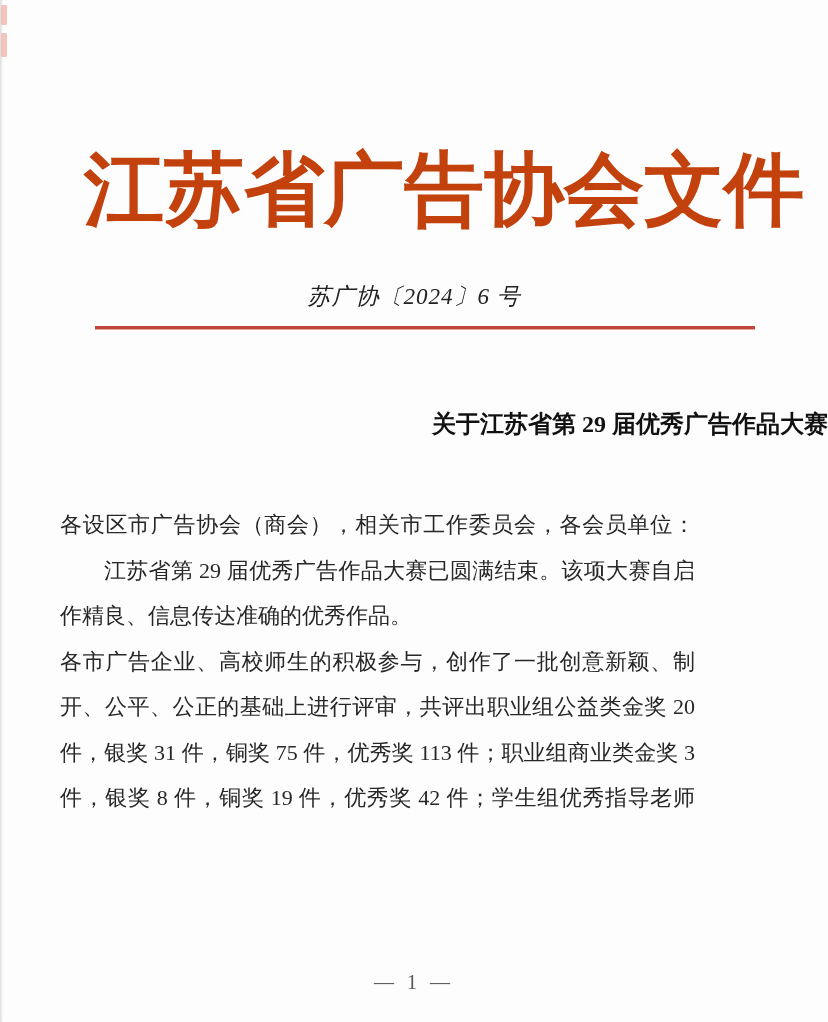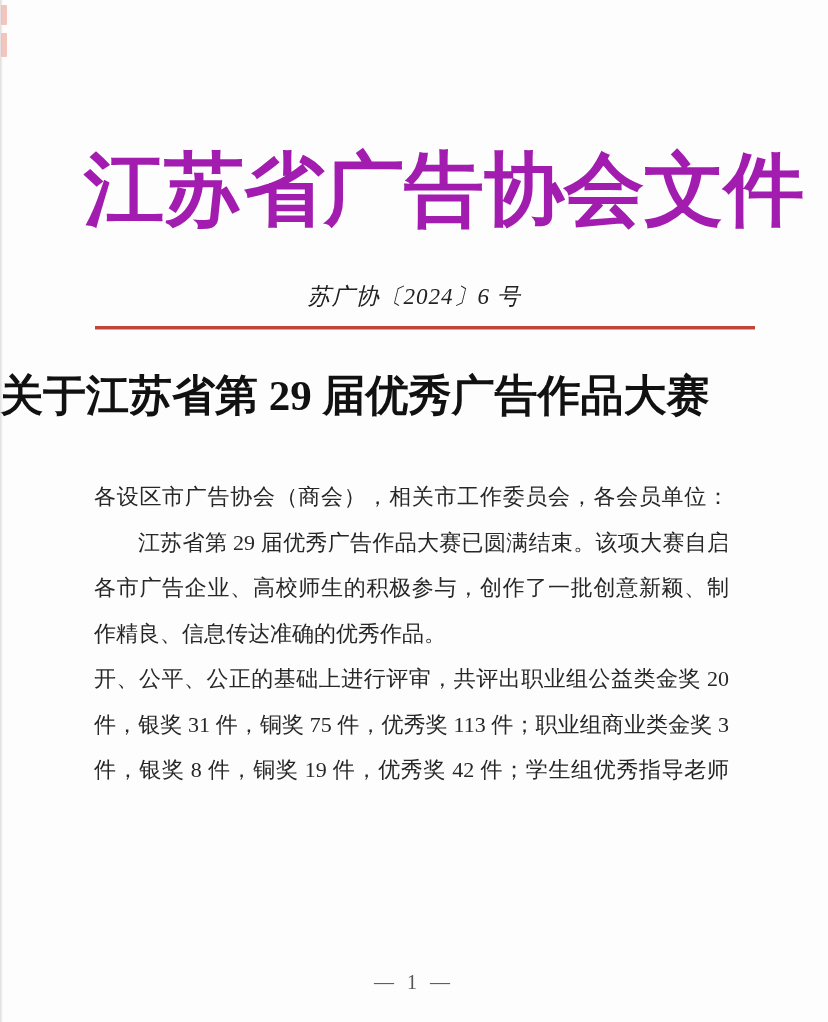--- a/index.html
+++ b/index.html
@@ -38,21 +38,21 @@
   .scan-mark.m2 { top: 33px; height: 24px; }
 
   .org-header {
     margin: 0 auto;
     padding-top: 134px;
     width: 660px;
     text-align: center;
     font-size: 80px;
     line-height: 112px;
     font-weight: bold;
-    color: #a21caf;
+    color: #c2410c;
     white-space: nowrap;
     letter-spacing: 0px;
   }
   .doc-number {
     margin-top: 37px;
     text-align: center;
     font-size: 23px;
     line-height: 28px;
     color: #222222;
     letter-spacing: 1px;
@@ -61,31 +61,31 @@
   }
   .red-divider {
     margin-top: 15px;
     margin-left: 95px;
     width: 660px;
     height: 3px;
     background: #c0453a;
     border-bottom: 1px solid #e8a49b;
   }
   .doc-title {
-    margin-top: 40px;
-    text-align: left;
+    margin-top: 68px;
+    text-align: right;
     font-weight: bold;
     color: #111111;
-    font-size: 43px;
+    font-size: 24px;
     line-height: 52px;
   }
   .doc-title .t-line { white-space: nowrap; }
 
   .doc-body {
-    margin: 52px 88px 0 94px;
+    margin: 52px 88px 0 60px;
     width: 635px;
     color: #272727;
     font-size: 22px;
     line-height: 45.5px;
   }
   .body-line {
     text-align: justify;
     text-align-last: justify;
     white-space: nowrap;
     overflow: hidden;
@@ -122,22 +122,22 @@
 
   <div class="red-divider"></div>
 
   <div class="doc-title">
     <div class="t-line">关于江苏省第 29 届优秀广告作品大赛</div>
   </div>
 
   <div class="doc-body">
     <div class="body-line">各设区市广告协会（商会），相关市工作委员会，各会员单位：</div>
     <div class="body-line indent">江苏省第 29 届优秀广告作品大赛已圆满结束。该项大赛自启</div>
+    <div class="body-line para-end">作精良、信息传达准确的优秀作品。</div>
     <div class="body-line">各市广告企业、高校师生的积极参与，创作了一批创意新颖、制</div>
-    <div class="body-line para-end">作精良、信息传达准确的优秀作品。</div>
     <div class="body-line">开、公平、公正的基础上进行评审，共评出职业组公益类金奖 20</div>
     <div class="body-line">件，银奖 31 件，铜奖 75 件，优秀奖 113 件；职业组商业类金奖 3</div>
     <div class="body-line">件，银奖 8 件，铜奖 19 件，优秀奖 42 件；学生组优秀指导老师</div>
   </div>
 
   <div class="page-footer">— 1 —</div>
 
 </div>
 
 </body></html>

